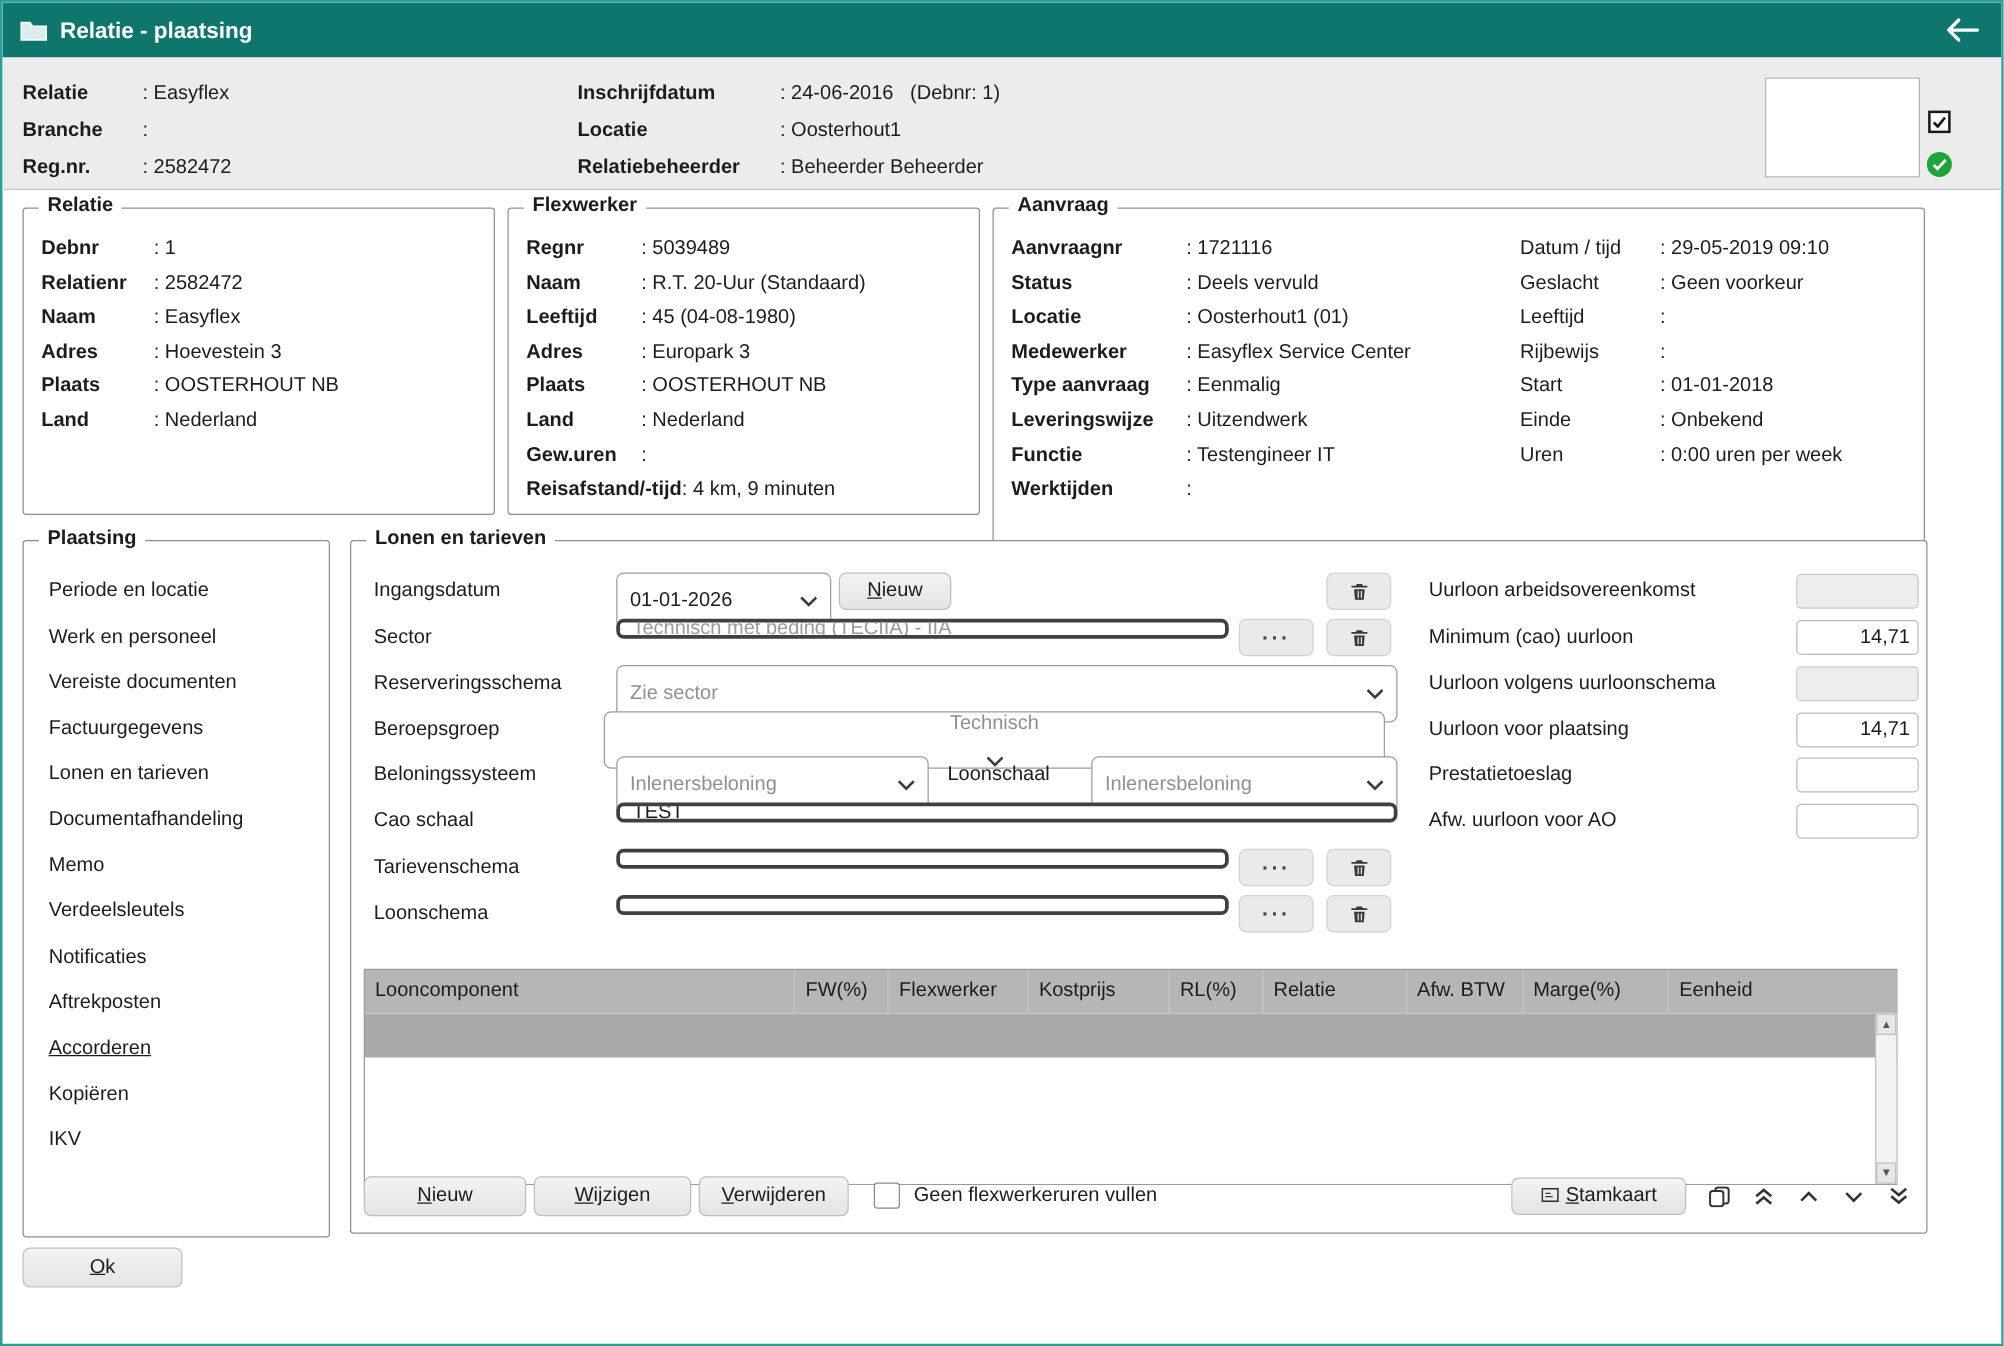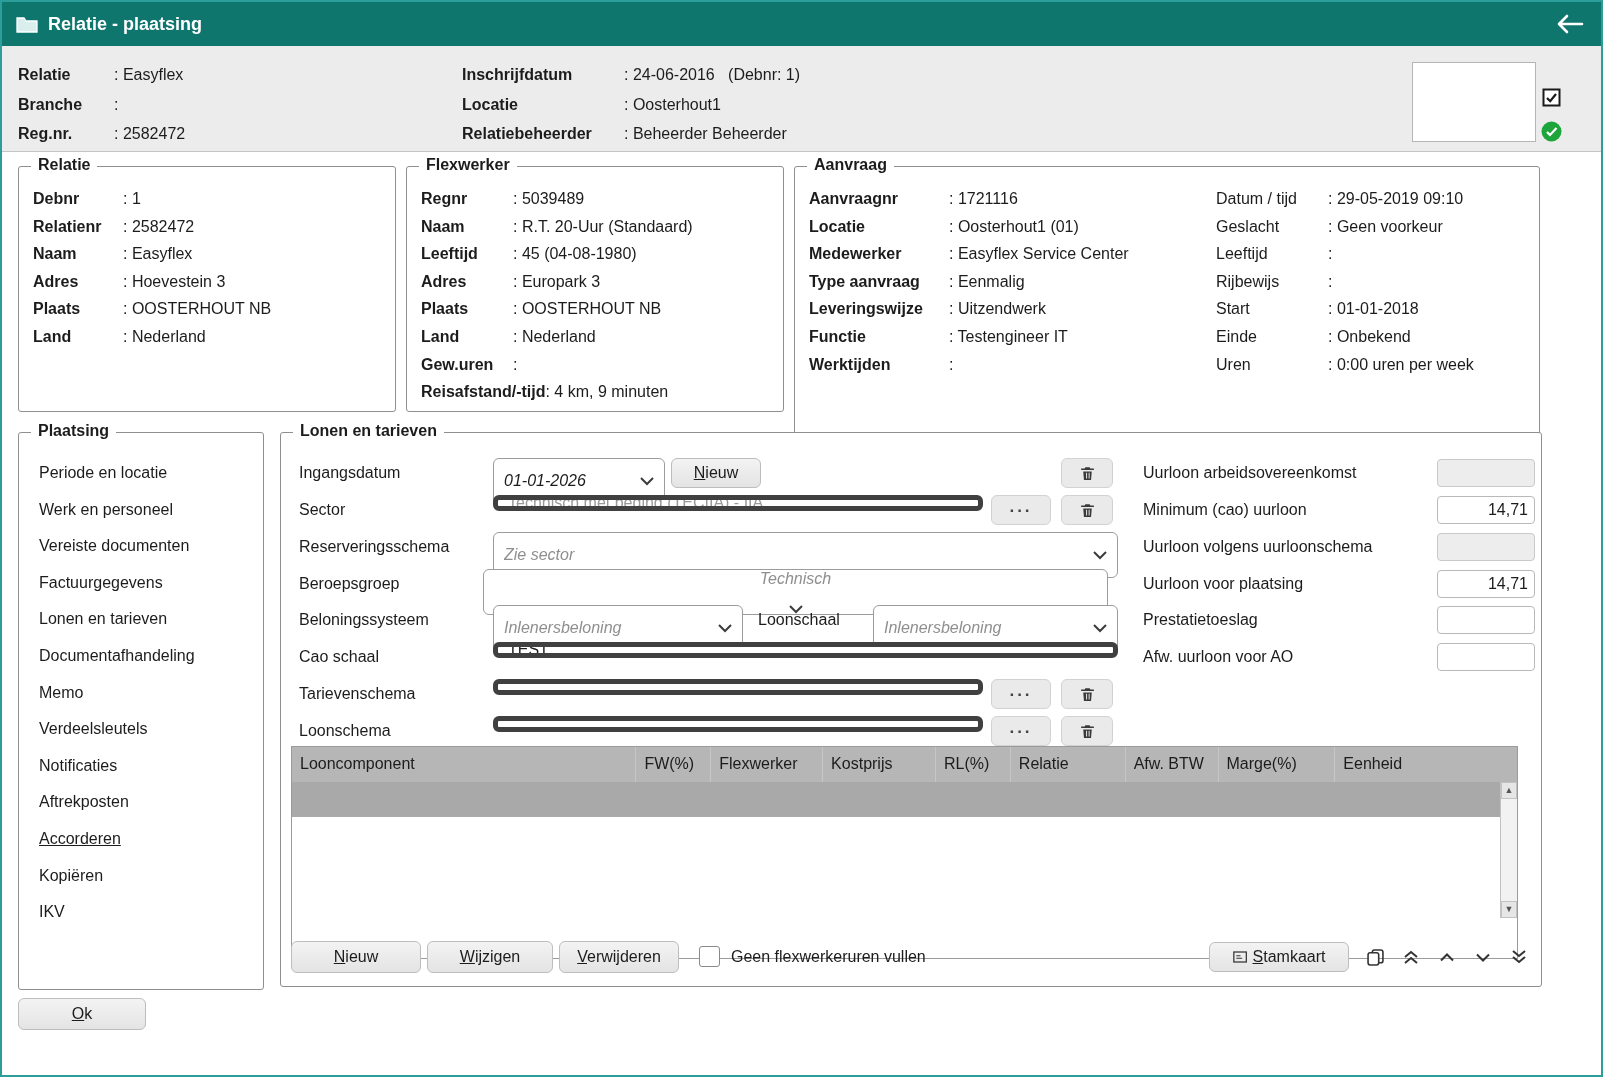--- a/index.html
+++ b/index.html
@@ -31,24 +31,24 @@
   .frow{display:flex;line-height:27.6px;white-space:nowrap;}
   .flabel{font-weight:bold;display:inline-block;}
   .fvalue::before{content:": ";white-space:pre;}
   .w90{min-width:90px}.w92{min-width:92px}.w140{min-width:140px}.w112{min-width:112px}
   
   .side-item{line-height:36.6px;cursor:pointer;white-space:nowrap;}
   .side-item.underlined{text-decoration:underline;}
   
   .flabel2{line-height:30px;white-space:nowrap;}
   .select{box-sizing:border-box;height:46px;border:1px solid #9c9c9c;border-radius:6px;background:#fff;
-    display:flex;align-items:center;padding:0 10px;cursor:pointer;font-style:italic;}
+    display:flex;align-items:center;padding:0 10px;cursor:pointer;}
   .select .stext{flex:1;white-space:nowrap;overflow:hidden;}
   .select.dim .stext{color:#8f8f8f;}
-  .tinput{box-sizing:border-box;height:16px;border:5px solid #404040;border-radius:6px;background:#fff;
+  .tinput{box-sizing:border-box;height:16px;border:3px solid #404040;border-radius:6px;background:#fff;
     padding:0 10px;font:inherit;color:#1c1c1c;}
   .tinput.dim{color:#9a9a9a;}
   .ninput{box-sizing:border-box;height:28px;border:1px solid #b9b9b9;border-radius:4px;background:#fff;
     padding:0 6px;font:inherit;text-align:right;color:#1c1c1c;}
   .ninput.disabled{background:#ededed;border-color:#c9c9c9;}
   .btn{box-sizing:border-box;display:block;background:linear-gradient(#f3f3f3,#e4e4e4);
     border:1px solid #bdbdbd;border-radius:6px;text-align:center;cursor:pointer;font:inherit;color:#1c1c1c;}
   .btn span{display:inline-block;}
   .uline-first::first-letter{text-decoration:underline;}
   .tool-btn{box-sizing:border-box;display:flex;align-items:center;justify-content:center;
@@ -202,20 +202,24 @@
         </div>
     </div>
   </div>
 
   <div class="fs" style="left:792px;top:164px;width:746px;height:292px;">
     <span class="fs-legend">Aanvraag</span>
     <div class="fs-body" style="right:auto;width:400px;">
       <div class="frow">
           <span class="flabel w140">Aanvraagnr</span>
           <span class="fvalue">1721116</span>
+        </div>
+      <div class="frow">
+          <span class="flabel w140">Status</span>
+          <span class="fvalue">Deels vervuld</span>
         </div>
       <div class="frow">
           <span class="flabel w140">Locatie</span>
           <span class="fvalue">Oosterhout1 (01)</span>
         </div>
       <div class="frow">
           <span class="flabel w140">Medewerker</span>
           <span class="fvalue">Easyflex Service Center</span>
         </div>
       <div class="frow">
@@ -377,21 +381,21 @@
     <input class="abs ninput" style="left: 1156px; top: 63px; width: 98px;" value="14,71">
     <span class="abs flabel2" style="left:862px;top:99px;">Uurloon volgens uurloonschema</span>
     <input class="abs ninput disabled" style="left: 1156px; top: 100px; width: 98px;" value="">
     <span class="abs flabel2" style="left:862px;top:136px;">Uurloon voor plaatsing</span>
     <input class="abs ninput" style="left: 1156px; top: 137px; width: 98px;" value="14,71">
     <span class="abs flabel2" style="left:862px;top:172px;">Prestatietoeslag</span>
     <input class="abs ninput" style="left: 1156px; top: 173px; width: 98px;" value="">
     <span class="abs flabel2" style="left:862px;top:209px;">Afw. uurloon voor AO</span>
     <input class="abs ninput" style="left: 1156px; top: 210px; width: 98px;" value="">
 
-    <div class="abs ltable" style="left:10px;top:313px;width:1227px;height:213px;">
+    <div class="abs ltable" style="left:10px;top:342px;width:1227px;height:173px;">
       <div class="thead">
         <div class="tc tc0">Looncomponent</div>
         <div class="tc tc1">FW(%)</div>
         <div class="tc tc2">Flexwerker</div>
         <div class="tc tc3">Kostprijs</div>
         <div class="tc tc4">RL(%)</div>
         <div class="tc tc5">Relatie</div>
         <div class="tc tc6">Afw. BTW</div>
         <div class="tc tc7">Marge(%)</div>
         <div class="tc tc8h" style="border-right:none;">Eenheid</div>

